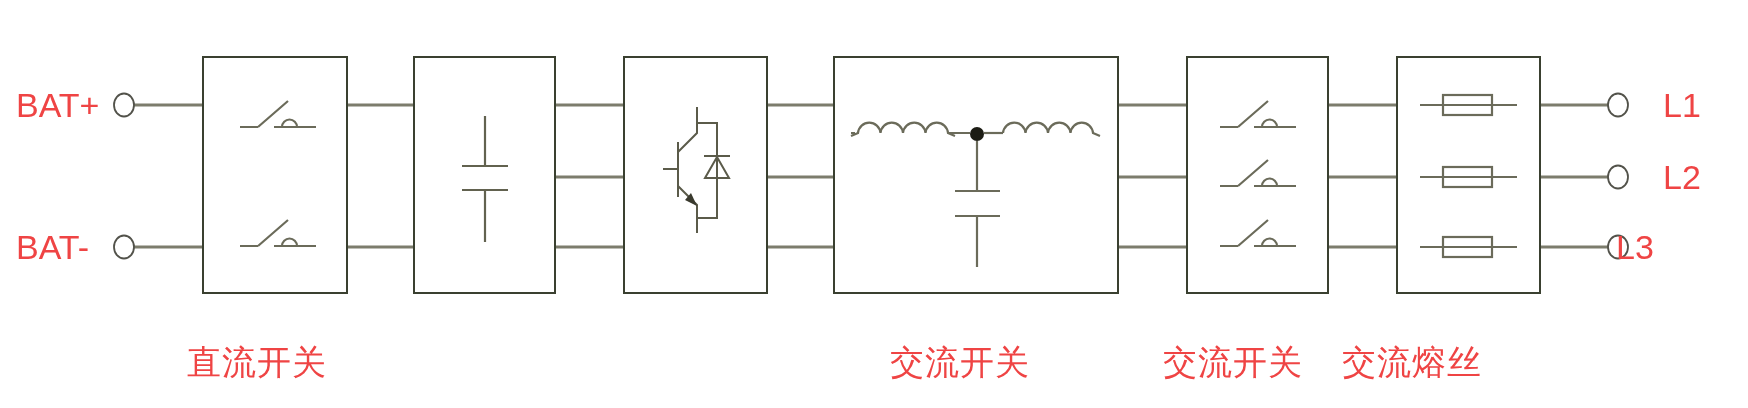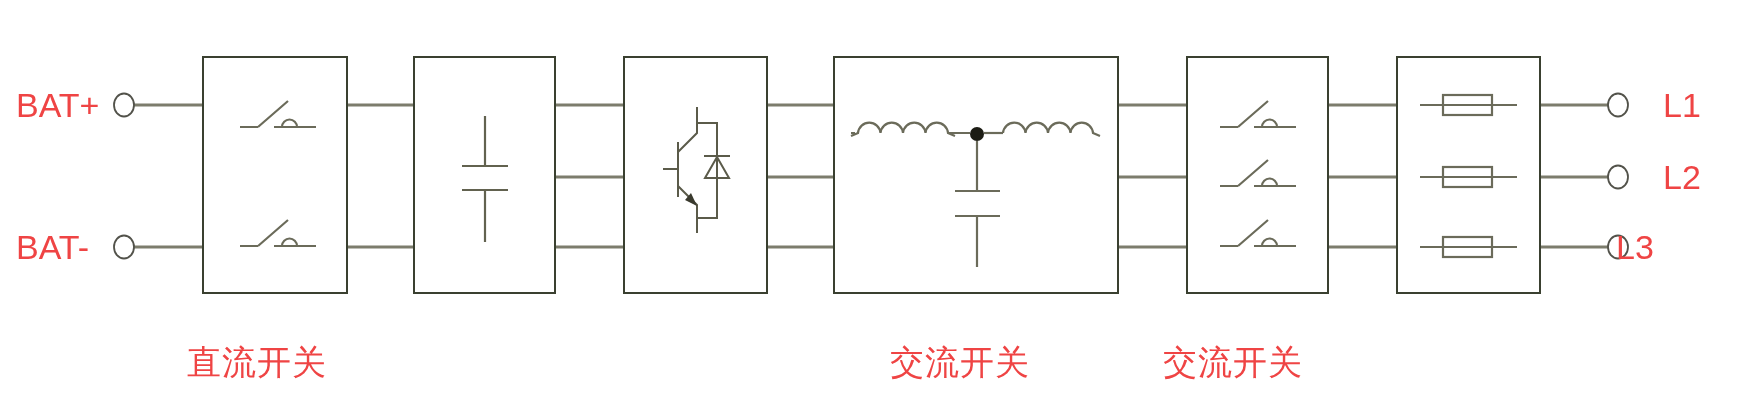--- a/index.html
+++ b/index.html
@@ -119,15 +119,16 @@
 
   <div class="txt term-label" style="left:16px;top:90px">BAT+</div>
   <div class="txt term-label" style="left:16px;top:232px">BAT-</div>
   <div class="txt term-label" style="left:1663px;top:90px">L1</div>
   <div class="txt term-label" style="left:1663px;top:162px">L2</div>
   <div class="txt term-label" style="left:1616px;top:232px">L3</div>
 
   <div class="txt block-label" style="left:257px">直流开关</div>
   <div class="txt block-label" style="left:960px">交流开关</div>
   <div class="txt block-label" style="left:1233px">交流开关</div>
+  <div class="txt block-label" style="left:1412px">交流熔丝</div>
 
 
 </div>
 
 </body></html>

